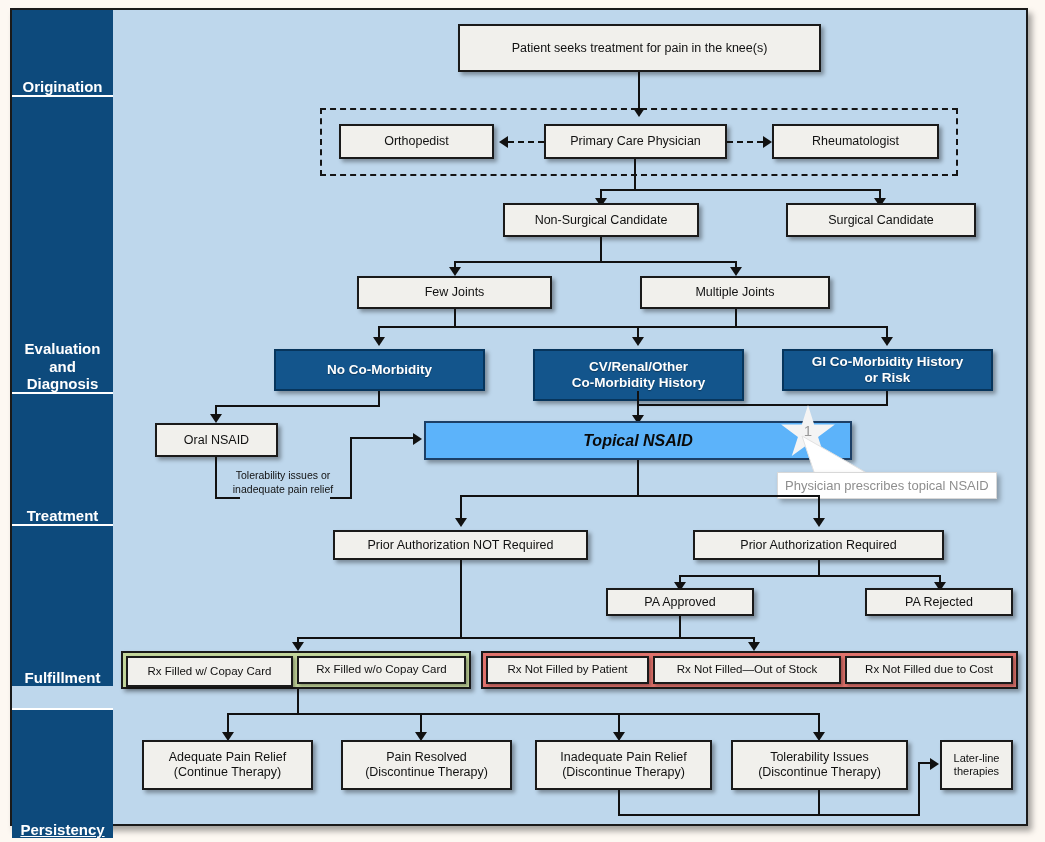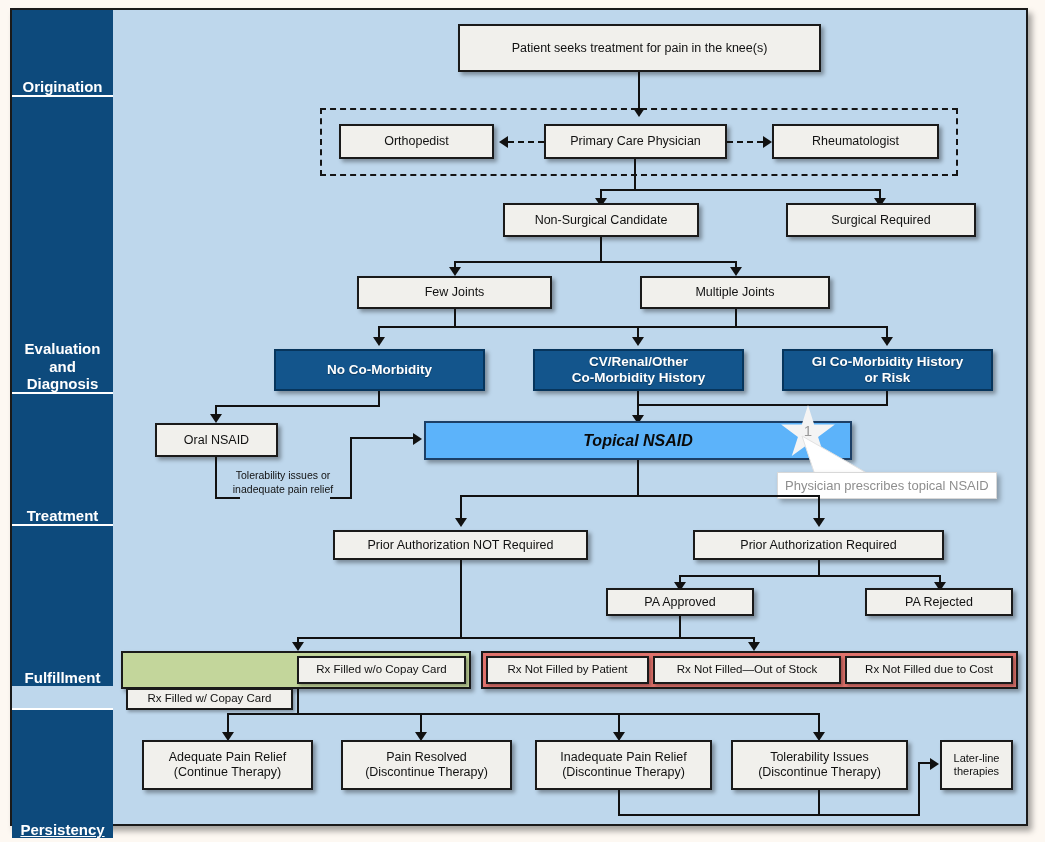--- a/index.html
+++ b/index.html
@@ -156,21 +156,21 @@
   <div class="ln lnh" style="left:600px;top:189px;width:280px;"></div>
   <div class="ln lnv" style="left:600px;top:189px;height:12px;"></div>
   <div class="arrow-d" style="left:595px;top:198px;"></div>
   <div class="ln lnv" style="left:879px;top:189px;height:12px;"></div>
   <div class="arrow-d" style="left:874px;top:198px;"></div>
 
   <div class="node" style="left:503px;top:203px;width:196px;height:34px;">
     <span>Non-Surgical Candidate</span>
   </div>
   <div class="node" style="left:786px;top:203px;width:190px;height:34px;">
-    <span>Surgical Required</span>
+    <span>Surgical Candidate</span>
   </div>
 
   <div class="ln lnv" style="left:600px;top:237px;height:24px;"></div>
   <div class="ln lnh" style="left:454px;top:261px;width:282px;"></div>
   <div class="ln lnv" style="left:454px;top:261px;height:9px;"></div>
   <div class="arrow-d" style="left:449px;top:267px;"></div>
   <div class="ln lnv" style="left:735px;top:261px;height:9px;"></div>
   <div class="arrow-d" style="left:730px;top:267px;"></div>
 
   <div class="node" style="left:357px;top:276px;width:195px;height:33px;">
@@ -186,21 +186,21 @@
   <div class="ln lnv" style="left:378px;top:326px;height:14px;"></div>
   <div class="arrow-d" style="left:373px;top:337px;"></div>
   <div class="ln lnv" style="left:637px;top:326px;height:14px;"></div>
   <div class="arrow-d" style="left:632px;top:337px;"></div>
   <div class="ln lnv" style="left:886px;top:326px;height:14px;"></div>
   <div class="arrow-d" style="left:881px;top:337px;"></div>
 
   <div class="node dark" style="left:274px;top:349px;width:211px;height:42px;">
     <span>No Co-Morbidity</span>
   </div>
-  <div class="node dark" style="left:533px;top:349px;width:211px;height:42px;flex-direction:column;">
+  <div class="node dark" style="left:533px;top:349px;width:211px;height:52px;flex-direction:column;">
     <span>CV/Renal/Other</span>
     <span>Co-Morbidity History</span>
   </div>
   <div class="node dark" style="left:782px;top:349px;width:211px;height:42px;flex-direction:column;">
     <span>GI Co-Morbidity History</span>
     <span>or Risk</span>
   </div>
 
   <div class="ln lnv" style="left:378px;top:391px;height:14px;"></div>
   <div class="ln lnh" style="left:215px;top:405px;width:165px;"></div>
@@ -272,21 +272,21 @@
 
   <div class="ln lnv" style="left:460px;top:560px;height:79px;"></div>
   <div class="ln lnv" style="left:679px;top:616px;height:23px;"></div>
   <div class="ln lnh" style="left:297px;top:637px;width:458px;"></div>
   <div class="ln lnv" style="left:297px;top:637px;height:8px;"></div>
   <div class="arrow-d" style="left:292px;top:642px;"></div>
   <div class="ln lnv" style="left:753px;top:637px;height:8px;"></div>
   <div class="arrow-d" style="left:748px;top:642px;"></div>
 
   <div class="group green" style="left:121px;top:651px;width:350px;height:38px;"></div>
-  <div class="node plain small" style="left:126px;top:656px;width:167px;height:22px;margin-top:32px;">
+  <div class="node plain small" style="left:126px;top:656px;width:167px;height:31px;">
     <span>Rx Filled w/ Copay Card</span>
   </div>
   <div class="node plain small" style="left:297px;top:656px;width:169px;height:28px;">
     <span>Rx Filled w/o Copay Card</span>
   </div>
 
   <div class="group red" style="left:481px;top:651px;width:537px;height:38px;"></div>
   <div class="node plain small" style="left:486px;top:656px;width:163px;height:28px;">
     <span>Rx Not Filled by Patient</span>
   </div>

